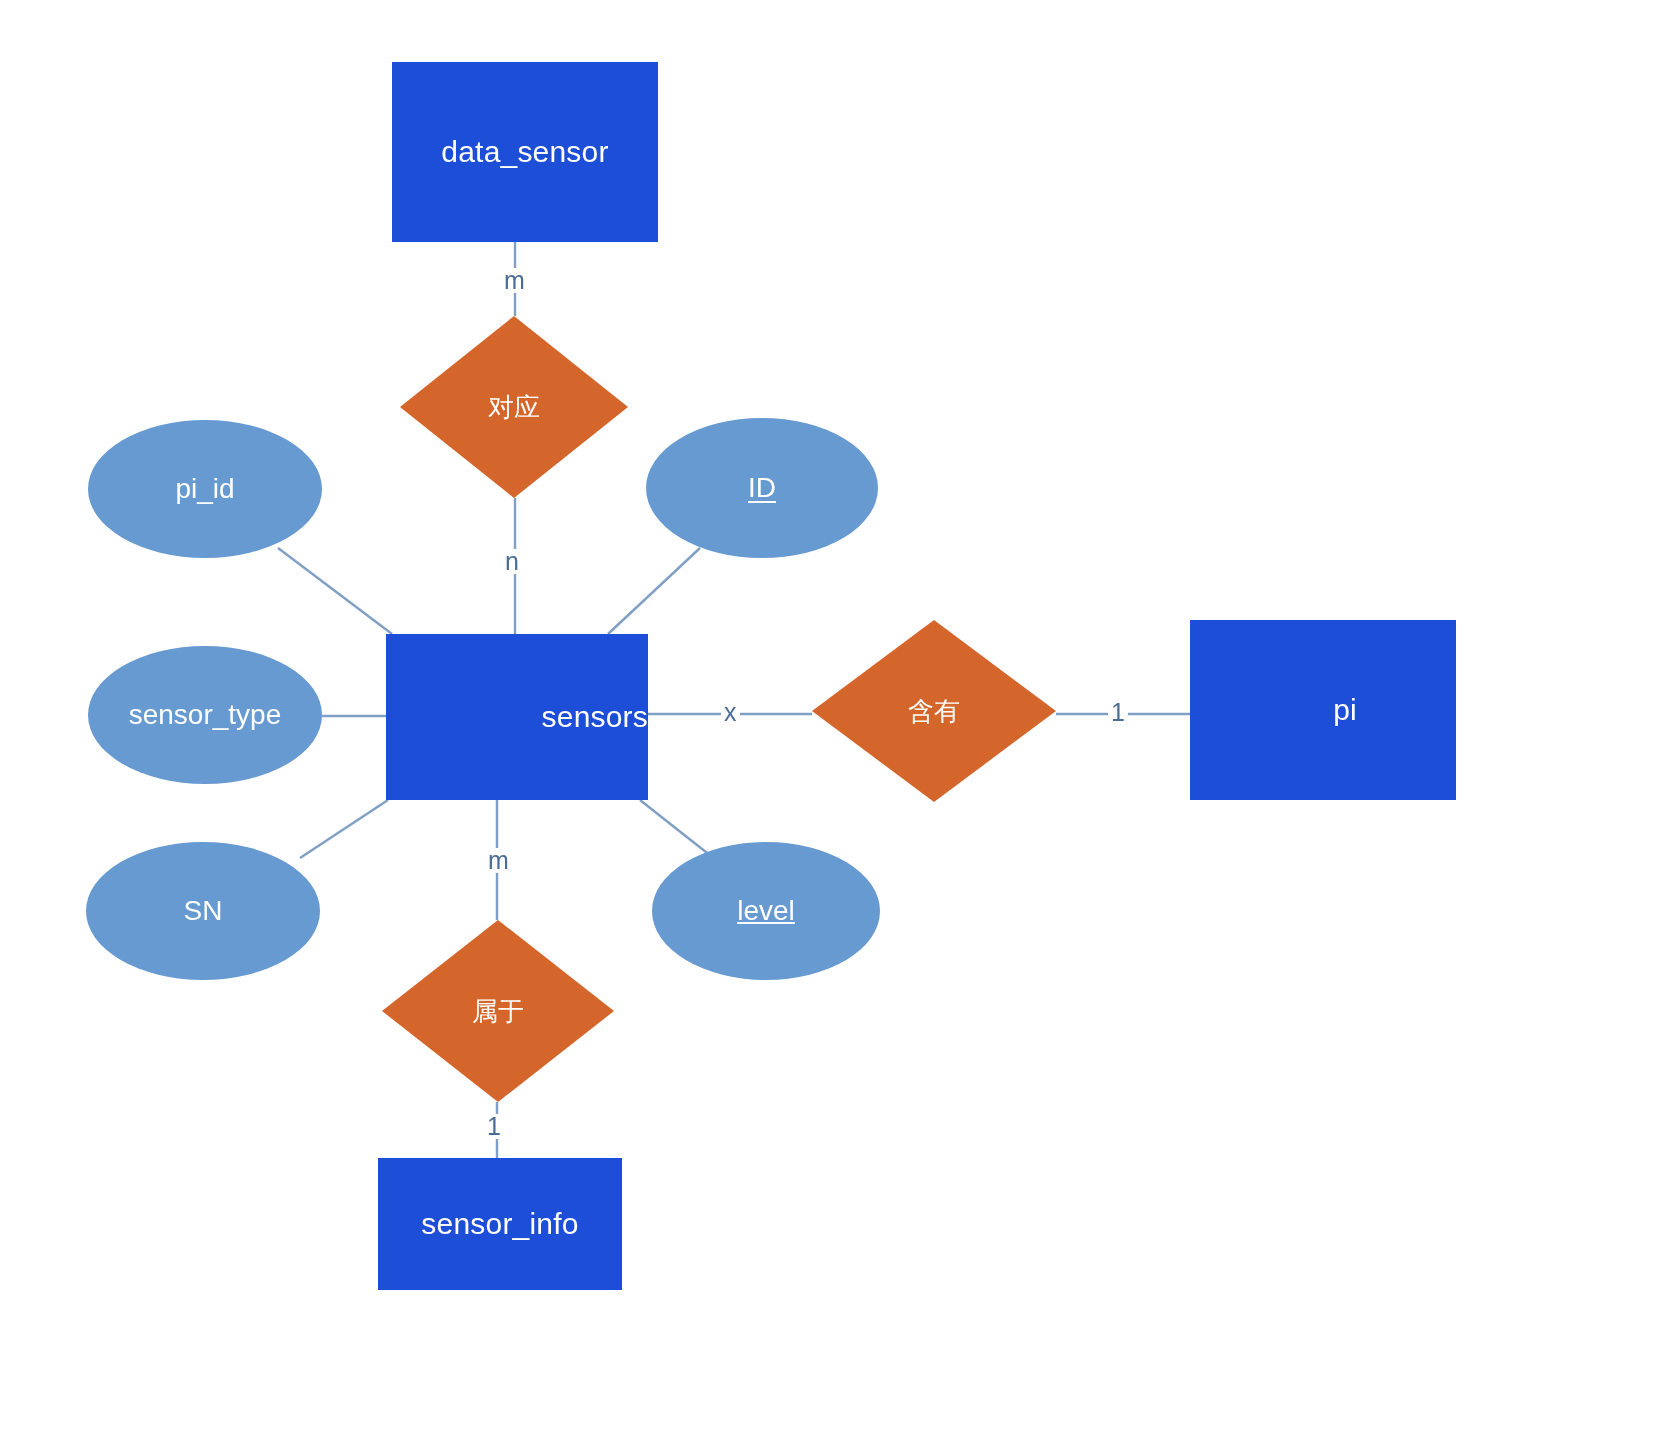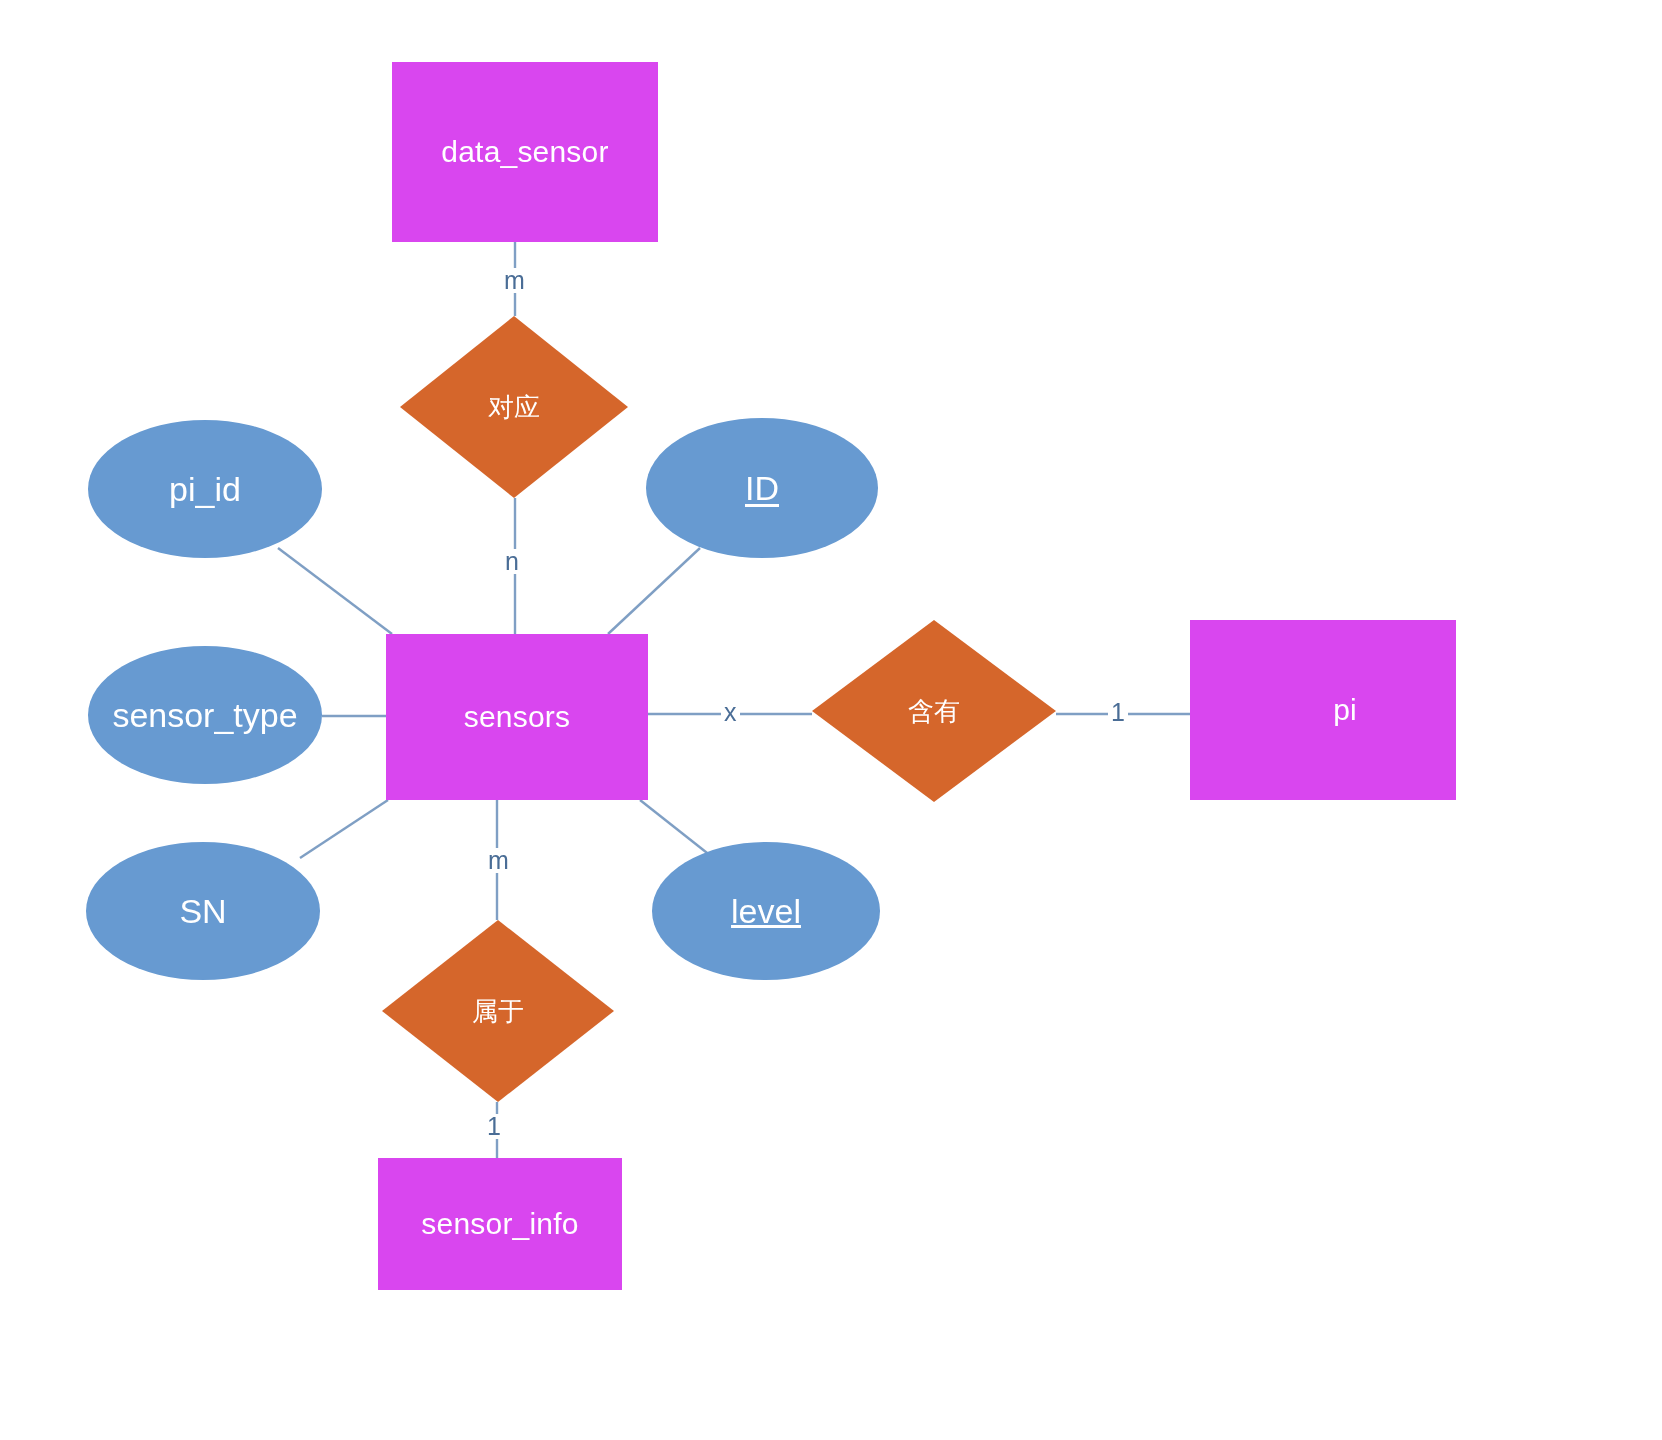--- a/index.html
+++ b/index.html
@@ -26,28 +26,28 @@
     position: absolute;
     display: flex;
     align-items: center;
     justify-content: center;
     color: #ffffff;
     text-align: center;
     box-sizing: border-box;
     z-index: 2;
   }
   .entity {
-    background: #d946ef;
+    background: #1d4ed8;
     font-size: 30px;
     letter-spacing: 0.2px;
   }
   .attribute {
     background: #679ad1;
     border-radius: 50%;
-    font-size: 34px;
+    font-size: 28px;
   }
   .attribute.pk .node-label {
     text-decoration: underline;
     text-underline-offset: 4px;
     text-align: center;
   }
   .relationship {
     background: transparent;
     font-size: 26px;
   }
@@ -94,21 +94,21 @@
       <line x1="640" y1="800" x2="716" y2="860" stroke="#7f9fc4" stroke-width="2.4"></line>
       <line x1="648" y1="714" x2="812" y2="714" stroke="#7f9fc4" stroke-width="2.4"></line>
       <line x1="1056" y1="714" x2="1190" y2="714" stroke="#7f9fc4" stroke-width="2.4"></line>
       <line x1="497" y1="800" x2="497" y2="920" stroke="#7f9fc4" stroke-width="2.4"></line>
       <line x1="497" y1="1102" x2="497" y2="1158" stroke="#7f9fc4" stroke-width="2.4"></line>
     </svg>
   <div id="node-layer">
       <div class="node entity" style="left: 392px; top: 62px; width: 266px; height: 180px;">
         <span class="node-label">data_sensor</span>
       </div>
-      <div class="node entity" style="left: 386px; top: 634px; width: 262px; height: 166px;">
+      <div class="node entity" style="left: 386px; top: 634px; width: 262px; height: 166px; justify-content: flex-end;">
         <span class="node-label">sensors</span>
       </div>
       <div class="node entity" style="left: 1190px; top: 620px; width: 266px; height: 180px; padding-left: 44px;">
         <span class="node-label">pi</span>
       </div>
       <div class="node entity" style="left: 378px; top: 1158px; width: 244px; height: 132px;">
         <span class="node-label">sensor_info</span>
       </div>
       <div class="node attribute" style="left: 88px; top: 420px; width: 234px; height: 138px;">
         <span class="node-label">pi_id</span>

